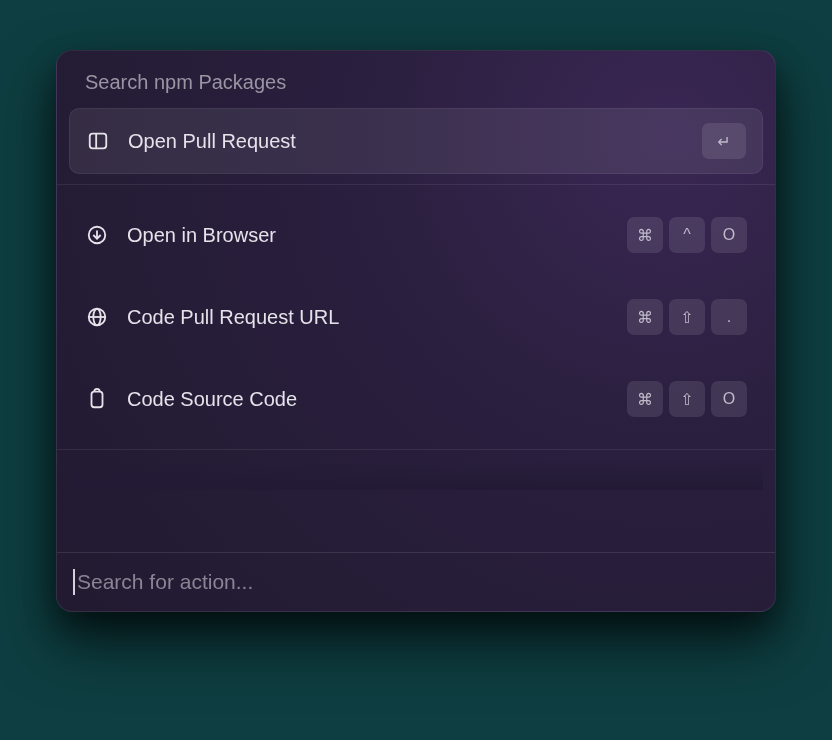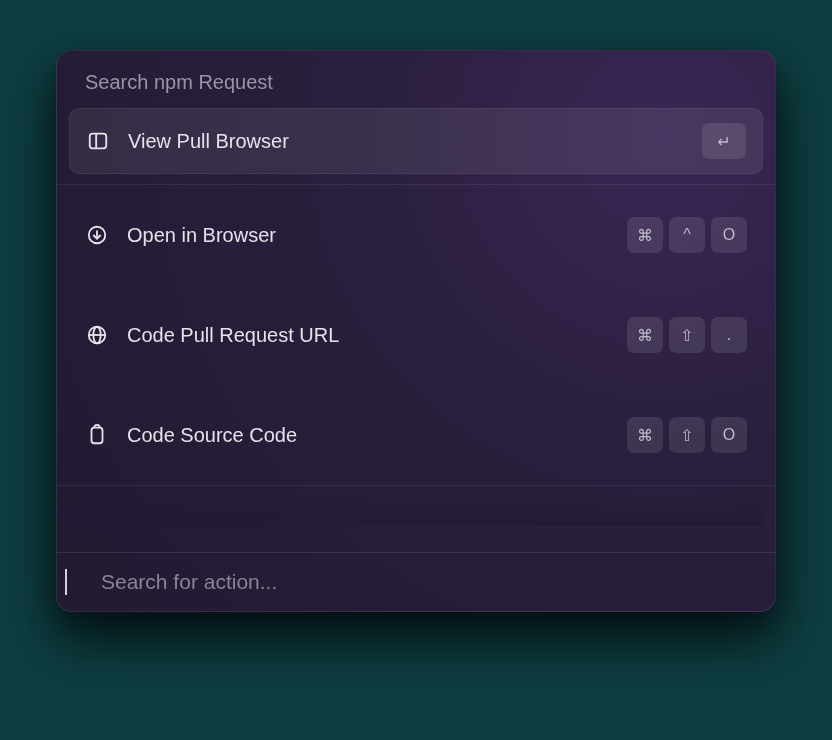--- a/index.html
+++ b/index.html
@@ -80,43 +80,42 @@
   }
   .key.single { width: 44px; }
   .divider {
     height: 1px;
     background: rgba(255,255,255,0.08);
     margin: 10px -12px;
   }
   .section {
     display: flex;
     flex-direction: column;
-    gap: 36px;
+    gap: 18px;
     padding: 8px 0;
   }
   .partial {
     padding: 14px 16px;
     color: #e5e2ea;
     font-size: 20px;
     height: 30px;
     overflow: hidden;
     position: relative;
   }
   .partial::after {
     content:"";
     position:absolute;
     left:0; right:0; bottom:0; top:0;
     background: linear-gradient(to bottom, transparent 0%, #231b36 90%);
   }
   .search {
     border-top: 1px solid rgba(255,255,255,0.10);
-    padding: 16px 8px;
-    display: flex;
-    align-items: center;
-    gap: 32px;
+    padding: 16px 16px;
+    display: flex;
+    align-items: center;
   }
   .search input {
     flex:1;
     background: transparent;
     border: none;
     outline: none;
     color: #e5e2ea;
     font-size: 21px;
   }
   .search input::placeholder { color: #8a8494; }
@@ -125,32 +124,32 @@
     height: 26px;
     background: #d5d1db;
     margin-right: 2px;
   }
 </style>
 </head>
 <body>
 
 <div class="panel">
 
-  <div class="header">Search npm Request</div>
+  <div class="header">Search npm Packages</div>
 
   <div class="list">
 
     <div class="item sel">
       <span class="icon">
         <svg viewBox="0 0 24 24" fill="none" stroke="#e5e2ea" stroke-width="2">
           <rect x="3" y="4" width="18" height="16" rx="3"></rect>
           <line x1="10" y1="4" x2="10" y2="20"></line>
         </svg>
       </span>
-      <span class="label">View Pull Browser</span>
+      <span class="label">Open Pull Request</span>
       <span class="keys">
         <span class="key single">↵</span>
       </span>
     </div>
 
     <div class="divider"></div>
 
     <div class="section">
 
       <div class="item">

